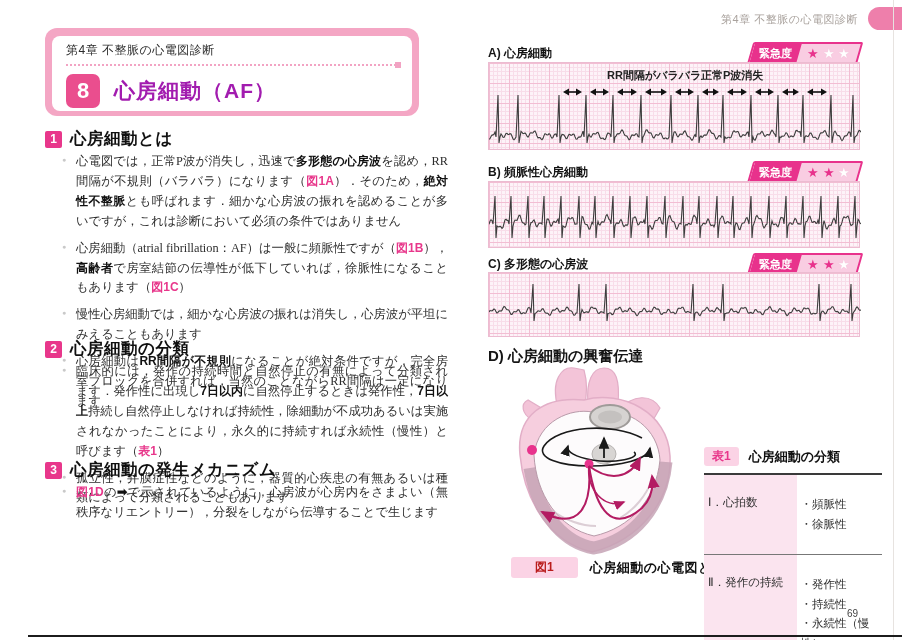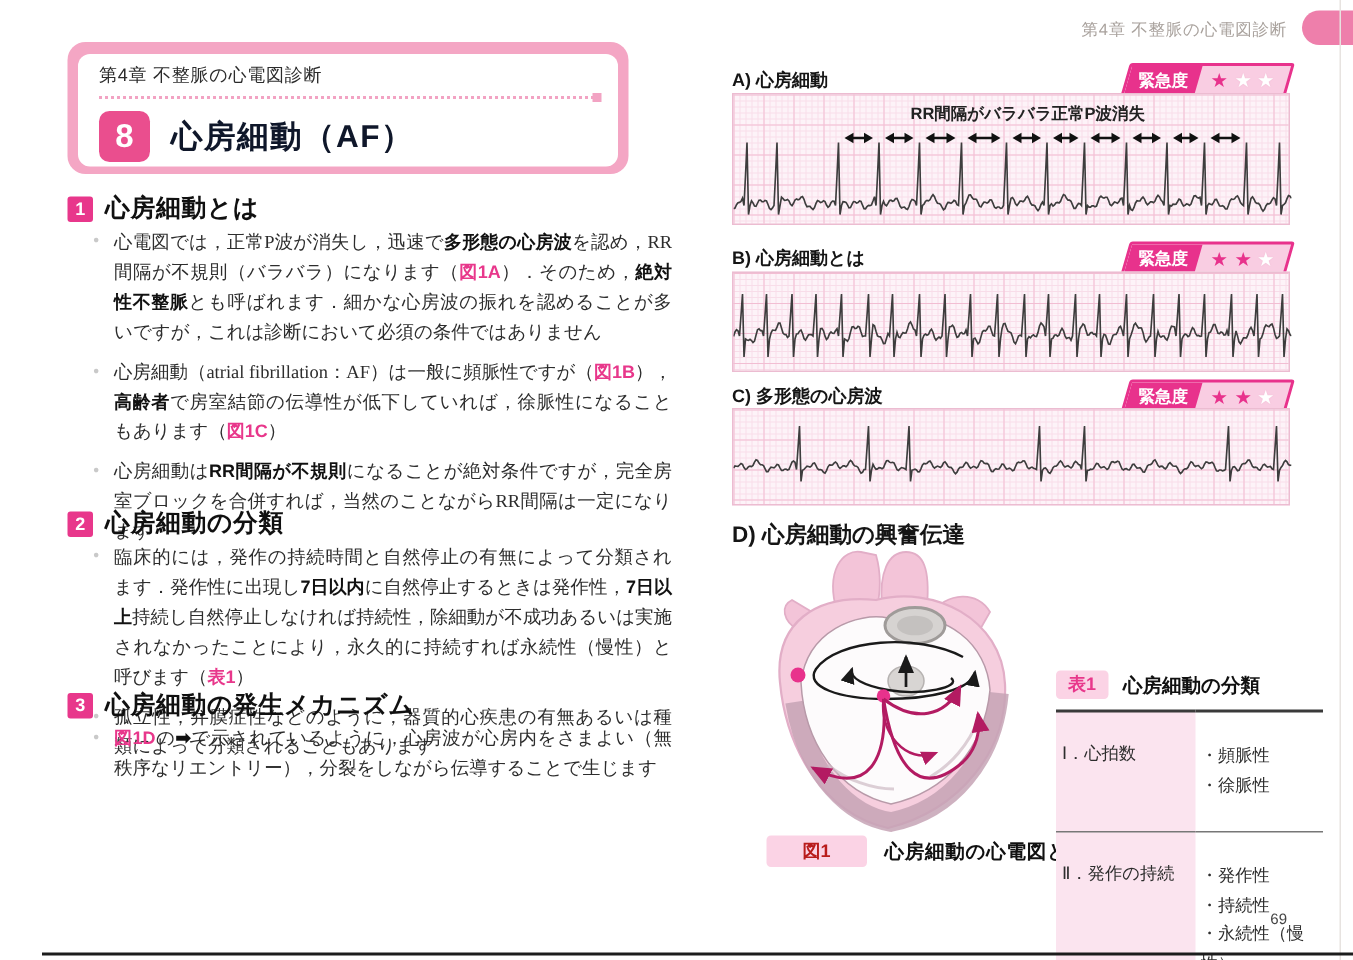--- a/index.html
+++ b/index.html
@@ -15,21 +15,21 @@
   .book-title{font-size:11px;color:#9d9d9d;letter-spacing:1px;}
   .footer-right{position:absolute;right:44px;top:608px;font-size:10px;color:#444;text-align:center;}
   
   .title-card{position:absolute;left:45px;top:28px;width:374px;height:88px;background:#f4a6c4;border-radius:12px;}
   .title-card .inner{position:absolute;left:7px;top:8px;right:7px;bottom:5px;background:#fff;border-radius:8px;padding:6px 12px 0 14px;box-sizing:border-box;}
   .chapter-label{font-size:12px;color:#2b2b2b;letter-spacing:.5px;}
   .dotline{margin-top:5px;border-top:2px dotted #f2a3c3;position:relative;}
   .dotline::after{content:'';position:absolute;right:-1px;top:-4px;width:6px;height:6px;background:#f2a3c3;}
   .title-row{display:flex;align-items:center;margin-top:8px;}
   .big-num{width:34px;height:34px;background:#ea4e8e;color:#fff;border-radius:7px;font-size:22px;font-weight:bold;display:flex;align-items:center;justify-content:center;}
-  .big-title{font-size:21px;font-weight:bold;color:#0f172a;margin-left:14px;letter-spacing:1px;}
+  .big-title{font-size:21px;font-weight:bold;color:#a21caf;margin-left:14px;letter-spacing:1px;}
   
   .section-head{position:absolute;display:flex;align-items:center;}
   .sec-num{width:17px;height:17px;background:#e8378b;color:#fff;font-size:12px;font-weight:bold;display:flex;align-items:center;justify-content:center;border-radius:2px;margin-right:8px;}
   .sec-title{font-size:16.5px;font-weight:bold;color:#101010;letter-spacing:.5px;}
   .bullets{position:absolute;width:386px;margin:0;padding:0;list-style:none;
            font-family:"Liberation Serif",serif;font-size:12.3px;line-height:1.62;color:#2d2d2d;
            text-align:justify;word-break:break-all;}
   .bullets li{position:relative;padding-left:14px;margin-bottom:7px;}
   .bullets li::before{content:'●';position:absolute;left:0;top:3px;font-size:7px;color:#c9c9c9;}
   .b{font-weight:bold;font-family:"Liberation Sans",sans-serif;font-size:12px;color:#111;}
@@ -88,20 +88,21 @@
     </div>
   </div>
 
   <div class="section-head" style="left:45px;top:128px;">
     <span class="sec-num">1</span>
     <span class="sec-title">心房細動とは</span>
   </div>
   <ul class="bullets" style="left:62px;top:152px;">
     <li><span>心電図では，正常P波が消失し，迅速で</span><span class="b">多形態の心房波</span><span>を認め，RR間隔が不規則（バラバラ）になります（</span><span class="r">図1A</span><span>）．そのため，</span><span class="b">絶対性不整脈</span><span>とも呼ばれます．細かな心房波の振れを認めることが多いですが，これは診断において必須の条件ではありません</span></li>
     <li><span>心房細動（atrial fibrillation：AF）は一般に頻脈性ですが（</span><span class="r">図1B</span><span>），</span><span class="b">高齢者</span><span>で房室結節の伝導性が低下していれば，徐脈性になることもあります（</span><span class="r">図1C</span><span>）</span></li>
+    <li><span>慢性心房細動では，細かな心房波の振れは消失し，心房波が平坦にみえることもあります</span></li>
     <li><span>心房細動は</span><span class="b">RR間隔が不規則</span><span>になることが絶対条件ですが，完全房室ブロックを合併すれば，当然のことながらRR間隔は一定になります</span></li>
   </ul>
 
   <div class="section-head" style="left:45px;top:338px;">
     <span class="sec-num">2</span>
     <span class="sec-title">心房細動の分類</span>
   </div>
   <ul class="bullets" style="left:62px;top:362px;">
     <li><span>臨床的には，発作の持続時間と自然停止の有無によって分類されます．発作性に出現し</span><span class="b">7日以内</span><span>に自然停止するときは発作性，</span><span class="b">7日以上</span><span>持続し自然停止しなければ持続性，除細動が不成功あるいは実施されなかったことにより，永久的に持続すれば永続性（慢性）と呼びます（</span><span class="r">表1</span><span>）</span></li>
     <li><span>孤立性，弁膜症性などのように，器質的心疾患の有無あるいは種類によって分類されることもあります</span></li>
@@ -162,21 +163,21 @@
         <polygon points="310,7 304,3.5 304,10.5" fill="#111"></polygon>
         <line x1="322" x2="334" y1="7" y2="7" stroke="#111" stroke-width="1.6"></line>
         <polygon points="318,7 324,3.5 324,10.5" fill="#111"></polygon>
         <polygon points="338,7 332,3.5 332,10.5" fill="#111"></polygon>
       </svg>
     <div class="ann" style="left:118px;top:5px;">RR間隔がバラバラ</div>
     <div class="ann" style="left:212px;top:5px;">正常P波消失</div>
   </div>
 
   <div class="panel-row" style="top:161px;">
-    <span class="panel-label">B) 心房細動とは</span>
+    <span class="panel-label">B) 頻脈性心房細動</span>
     <span class="badge">
       <span class="lbl">
           <span>緊急度</span>
         </span>
       <span class="stars">
           <span class="star filled">★</span>
           <span class="star filled">★</span>
           <span class="star">★</span>
         </span>
     </span>

